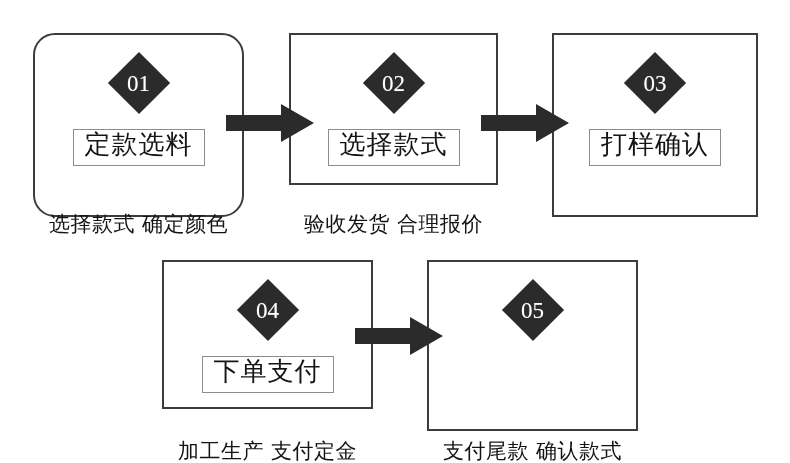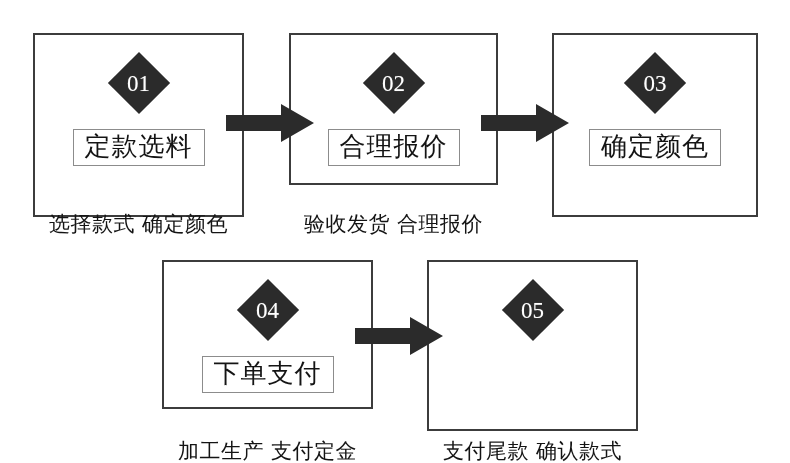--- a/index.html
+++ b/index.html
@@ -26,21 +26,21 @@
 
   
   .step-box {
     position: absolute;
     background: #ffffff;
     border: 2px solid #3c3c3c;
     box-sizing: border-box;
   }
 
   
-  .box-01 { left: 33px;  top: 33px;  width: 211px; height: 184px; }
+  .box-01 { left: 33px;  top: 33px;  width: 211px; height: 184px; border-radius: 22px; }
   .box-02 { left: 289px; top: 33px;  width: 209px; height: 152px; }
   .box-03 { left: 552px; top: 33px;  width: 206px; height: 184px; }
   
   .box-04 { left: 162px; top: 260px; width: 211px; height: 149px; }
   .box-05 { left: 427px; top: 260px; width: 211px; height: 171px; }
 
   
   .diamond-wrap {
     position: absolute;
     left: 50%;
@@ -82,21 +82,21 @@
     left: 50%;
     top: 94px;
     transform: translateX(-50%);
     border: 1px solid #8c8c8c;
     padding: 3px 11px 5px 11px;
     box-sizing: border-box;
     background: #ffffff;
     white-space: nowrap;
   }
   .title-text {
-    font-family: Liberation Serif, serif;
+    font-family: Liberation Mono, monospace;
     font-size: 26px;
     line-height: 1.05;
     color: #141414;
     letter-spacing: 1px;
     font-weight: 400;
   }
 
   
   .subtitle {
     position: absolute;
@@ -139,32 +139,32 @@
     </div>
     <div class="subtitle">选择款式 确定颜色</div>
   </div>
 
   <div class="step-box box-02">
     <div class="diamond-wrap">
       <div class="diamond-shape"></div>
       <div class="diamond-num">02</div>
     </div>
     <div class="title-frame">
-      <span class="title-text">合理报价</span>
+      <span class="title-text">选择款式</span>
     </div>
     <div class="subtitle">验收发货 合理报价</div>
   </div>
 
   <div class="step-box box-03">
     <div class="diamond-wrap">
       <div class="diamond-shape"></div>
       <div class="diamond-num">03</div>
     </div>
     <div class="title-frame">
-      <span class="title-text">确定颜色</span>
+      <span class="title-text">打样确认</span>
     </div>
   </div>
 
   <div class="step-box box-04">
     <div class="diamond-wrap">
       <div class="diamond-shape"></div>
       <div class="diamond-num">04</div>
     </div>
     <div class="title-frame">
       <span class="title-text">下单支付</span>

